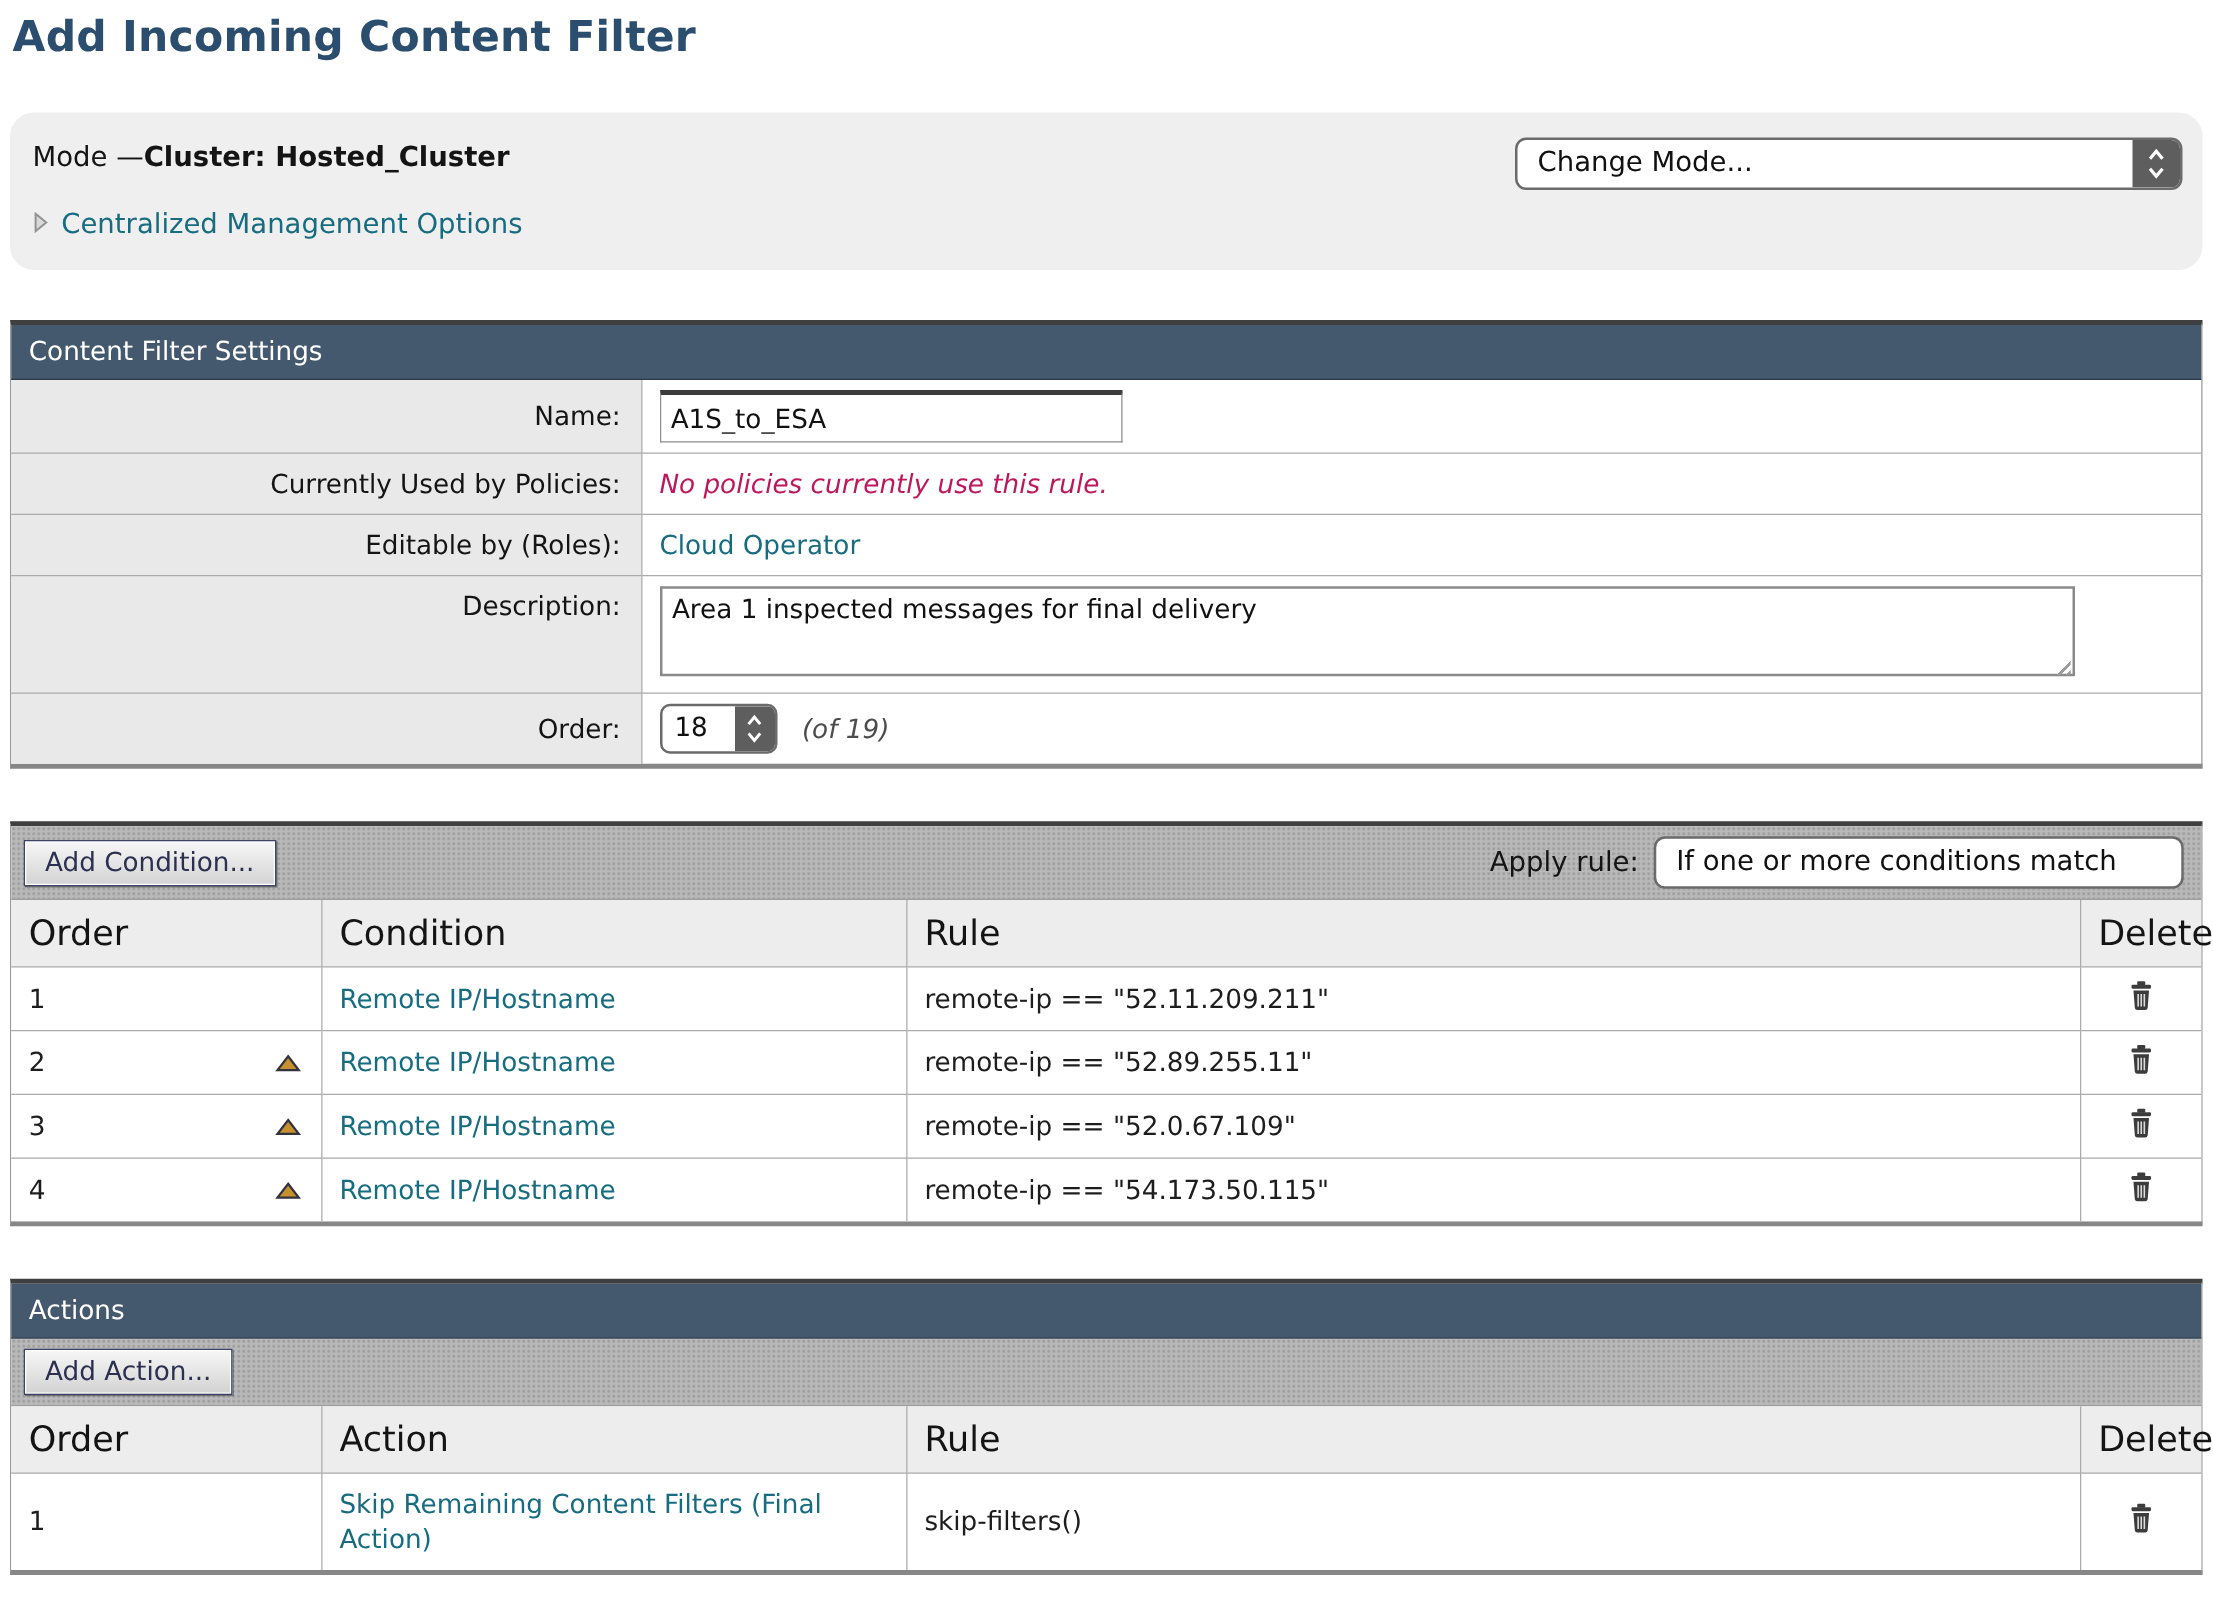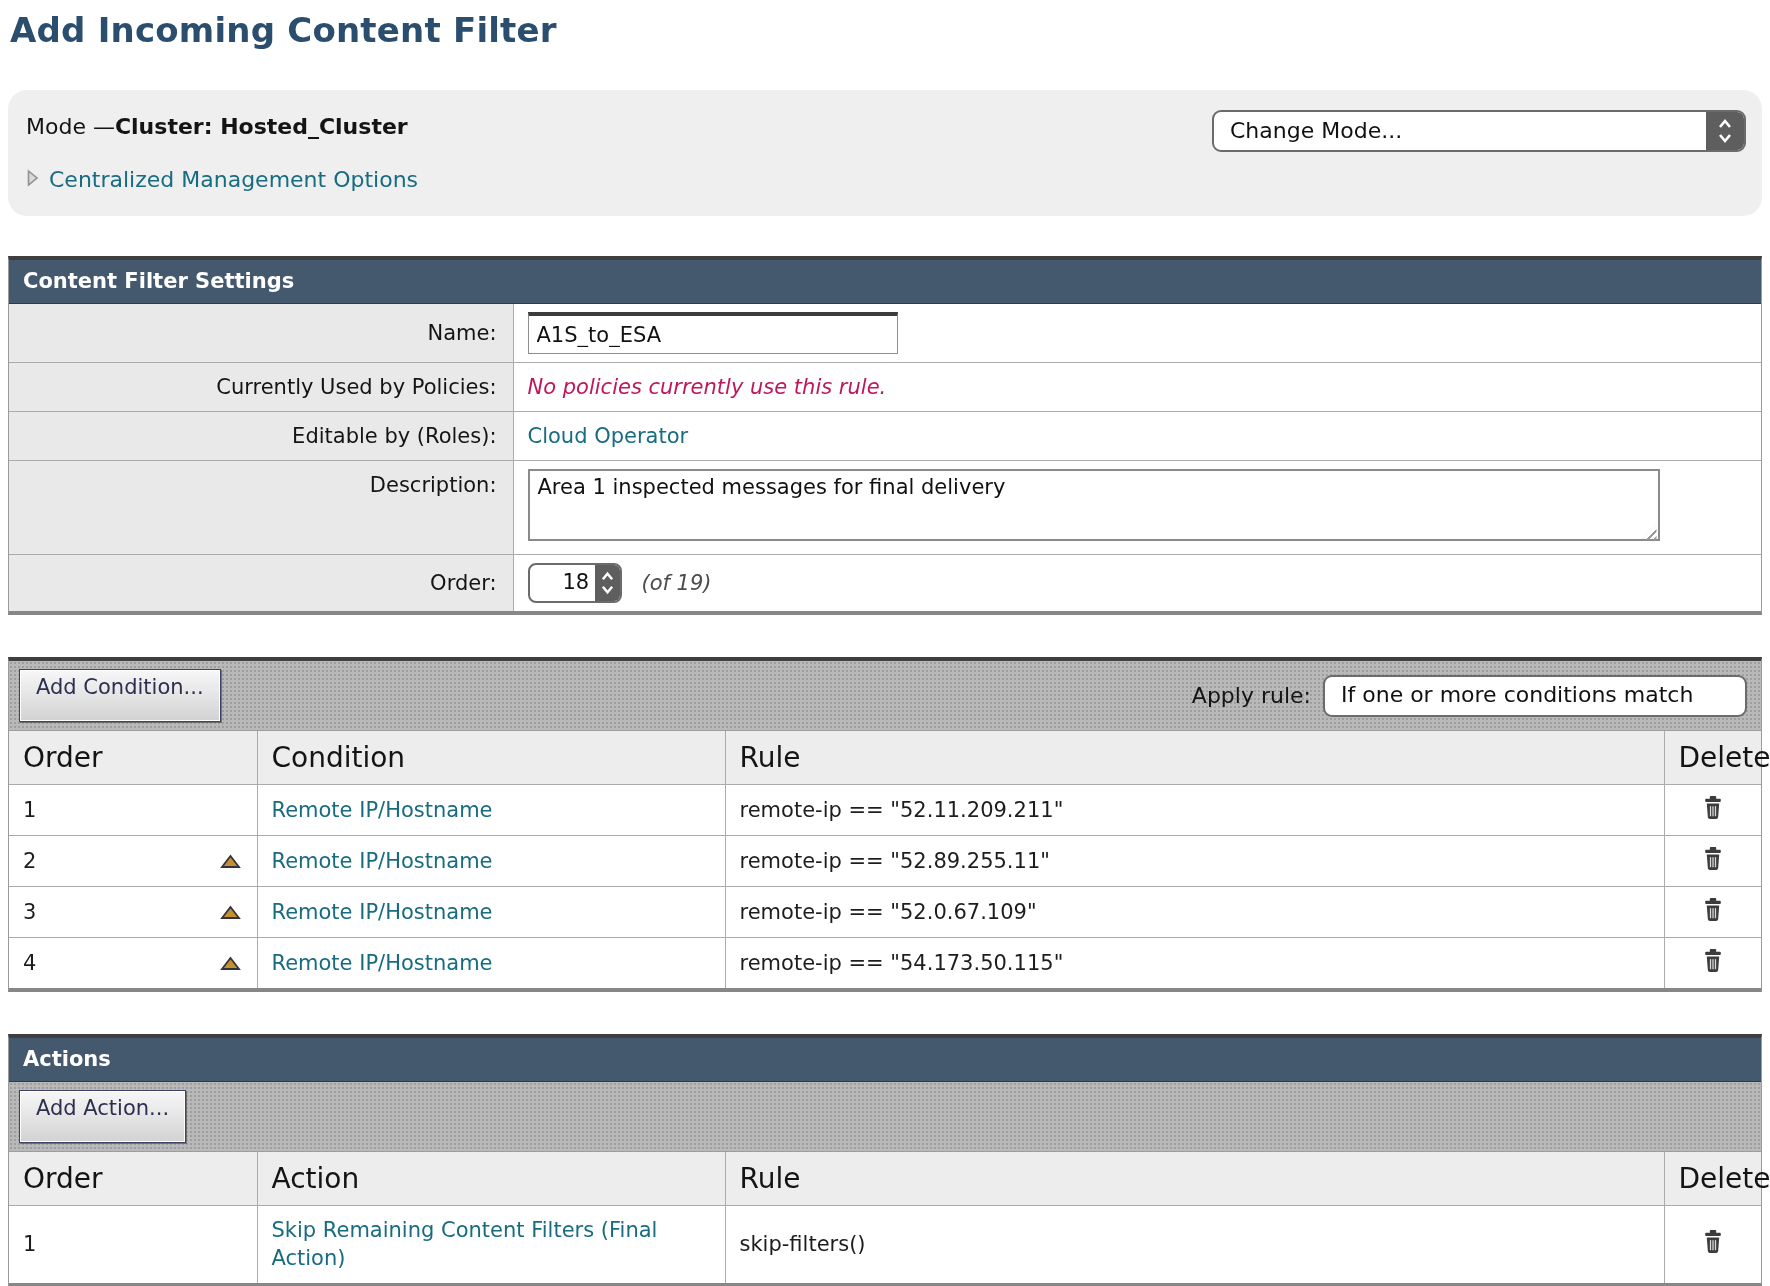--- a/index.html
+++ b/index.html
@@ -67,21 +67,21 @@
   .box {
     border: 1px solid #9a9a9a;
     border-top: 4px solid #3f3f3f;
     border-bottom: 4px solid #878787;
     background: #ffffff;
   }
   .box-header {
     background: #45596e;
     border-bottom: 1px solid #2c3b4a;
     color: #ffffff;
-    font-weight: bold;
+    font-weight: normal;
     font-size: 21px;
     padding: 9px 14px 10px 14px;
   }
   .gap-lg { height: 42px; }
   .gap-md { height: 40px; }
 
   
   table.grid { width: 100%; border-collapse: collapse; table-layout: fixed; }
   table.grid td, table.grid th { border: 1px solid #ababab; }
   table.grid tr:first-child td, table.grid tr:first-child th { border-top: none; }
@@ -126,21 +126,21 @@
     color: #111;
   }
   .resize-grip {
     position: absolute; right: 3px; bottom: 6px;
     width: 15px; height: 15px;
     background: repeating-linear-gradient(135deg, transparent 0 3px, #9a9a9a 3px 5px);
     clip-path: polygon(100% 0, 100% 100%, 0 100%);
     pointer-events: none;
   }
   .order-spinner { height: 40px; width: 94px; border-radius: 8px; }
-  .order-spinner .sel-text { justify-content: center; padding: 0 6px 2px 10px; font-size: 21px; margin-left: 23px; }
+  .order-spinner .sel-text { justify-content: center; padding: 0 22px 2px 10px; font-size: 21px; }
   .order-spinner .sel-stepper { width: 34px; }
   .order-suffix { font-style: italic; color: #4c4c4c; font-size: 21px; margin-left: 20px; }
 
   
   .toolbar {
     background-color: #b9b9b9;
     background-image: radial-gradient(rgba(92,92,92,0.28) 1px, transparent 1.3px);
     background-size: 4px 4px;
     padding: 8px 10px;
     display: flex;
@@ -148,21 +148,21 @@
     justify-content: space-between;
     border-bottom: 1px solid #9d9d9d;
   }
   .gray-btn {
     font-family: "DejaVu Sans", "Liberation Sans", sans-serif;
     font-size: 21px;
     color: #2c3050;
     background: linear-gradient(180deg, #f7f7f7 0%, #e3e3e3 55%, #d2d2d2 100%);
     border: 1px solid #3d4266;
     box-shadow: inset 0 0 0 1px #ffffff, 1px 1px 0 rgba(70,70,70,0.6);
-    padding: 5px 16px 22px 16px;
+    padding: 5px 16px 6px 16px;
     cursor: pointer;
   }
   .apply-rule { display: flex; align-items: center; gap: 12px; margin-right: 4px; }
   .apply-rule-label { font-size: 22px; color: #141414; }
   .apply-rule-select { width: 424px; height: 42px; gap: 48px; }
 
   
   th.col-h {
     background: #ededed;
     font-weight: normal;

